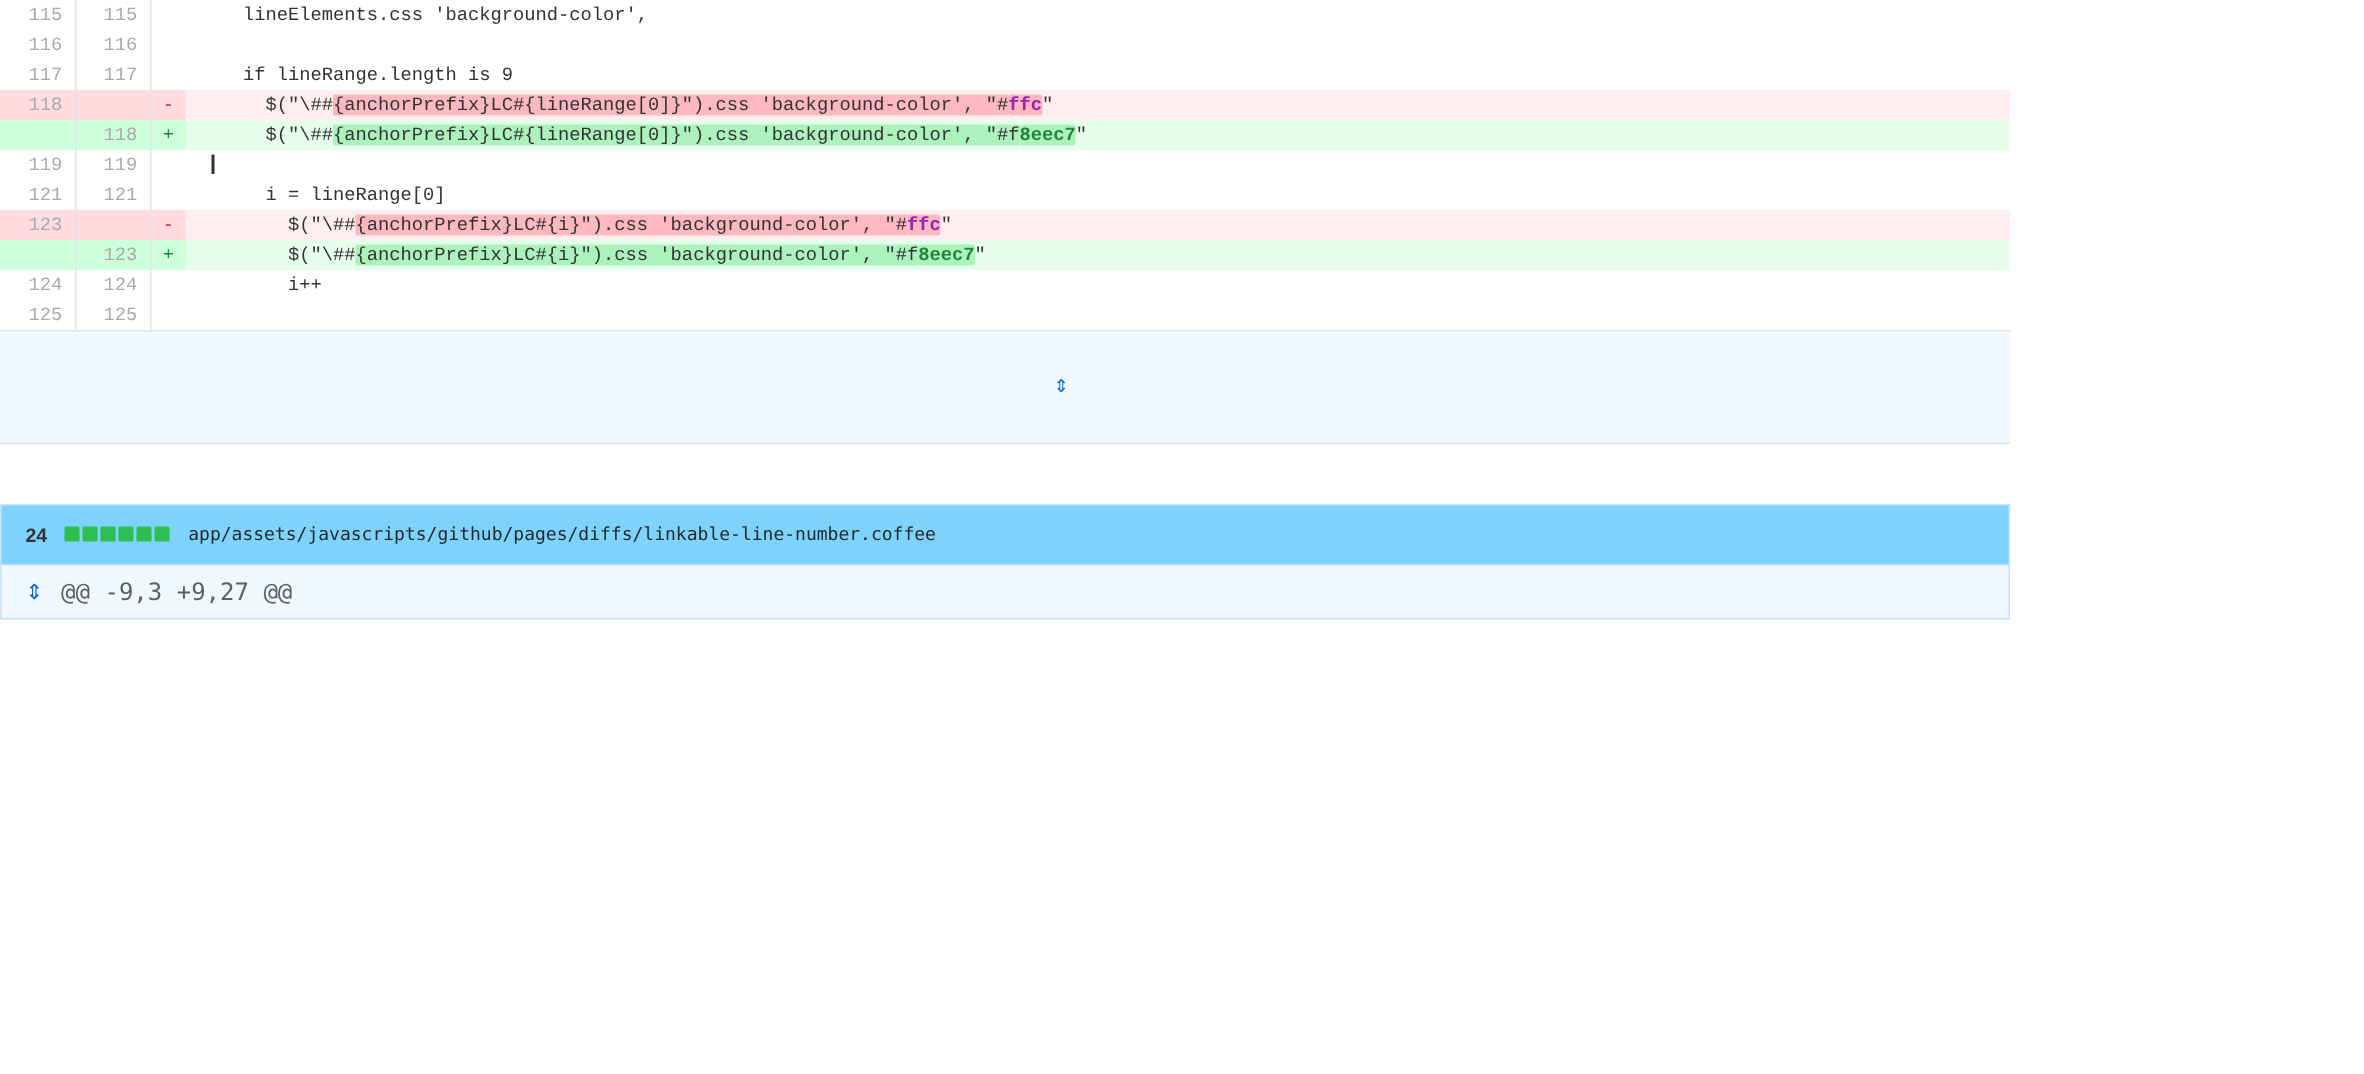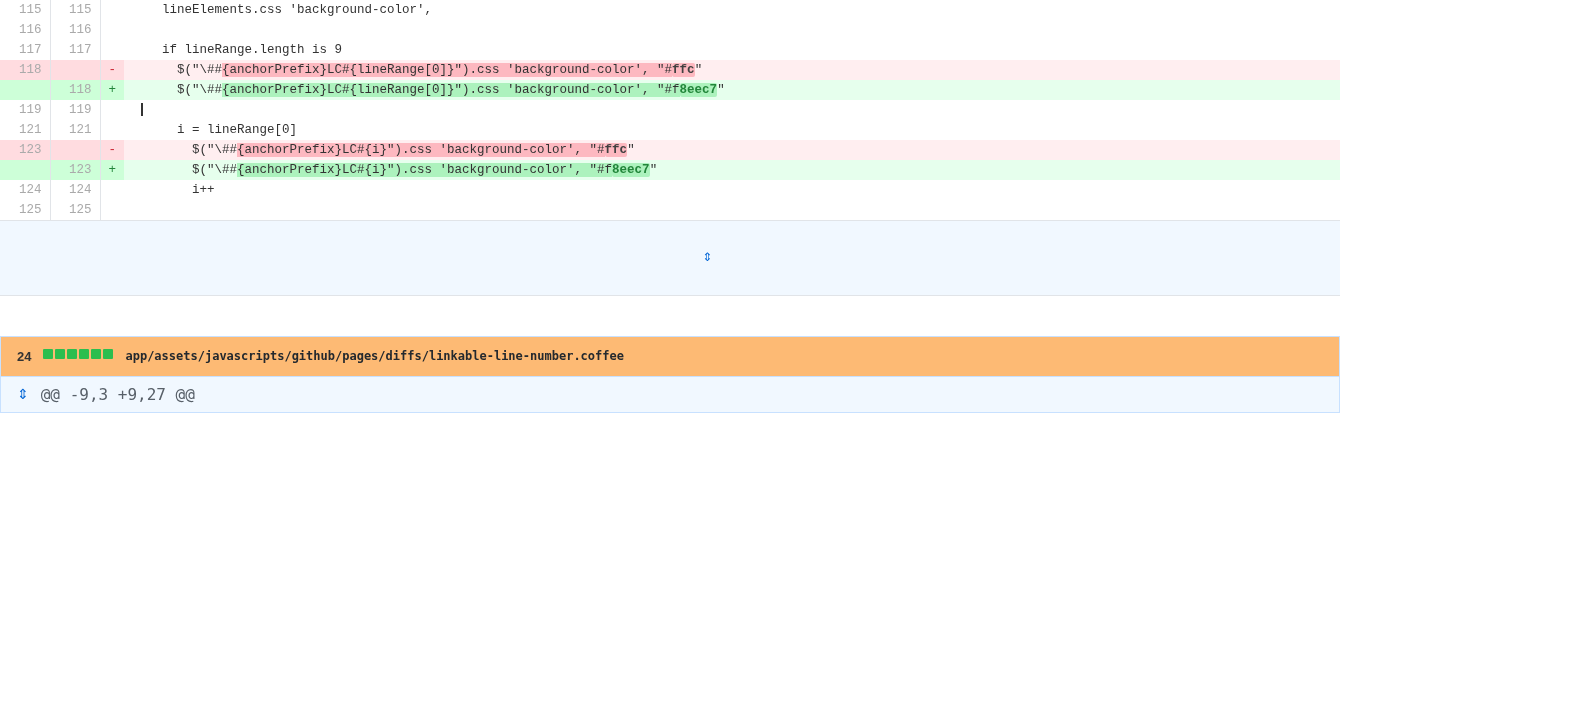--- a/index.html
+++ b/index.html
@@ -114,23 +114,23 @@
 
     
     .section-gap {
       height: 40px;
       background: #fff;
     }
 
     
     .file-header {
       display: flex;
-      align-items: flex-start;
+      align-items: center;
       padding: 12px 16px;
-      background: #fdba74;
+      background: #7dd3fc;
       border: 1px solid #c8e1ff;
       border-bottom: none;
       font-family: -apple-system, BlinkMacSystemFont, 'Segoe UI', sans-serif;
       font-size: 13px;
     }
 
     .file-number {
       font-weight: bold;
       color: #333;
       margin-right: 12px;
@@ -147,21 +147,20 @@
       height: 10px;
       border-radius: 1px;
     }
 
     .stat-added { background: #2cbe4e; }
 
     .file-path {
       font-family: 'Consolas', 'Monaco', monospace;
       font-size: 12px;
       color: #24292e;
-      font-weight: bold;
     }
 
     
     .hunk-header {
       display: flex;
       align-items: center;
       padding: 8px 16px;
       background: #f1f8ff;
       border: 1px solid #c8e1ff;
       font-family: -apple-system, BlinkMacSystemFont, 'Segoe UI', sans-serif;
@@ -175,21 +174,21 @@
       cursor: pointer;
       margin-right: 12px;
     }
 
     .hunk-range {
       font-family: 'Consolas', 'Monaco', monospace;
       font-size: 16px;
     }
 
     
-    .c-ffc { color: #404040; font-weight: bold; }
+    .c-ffc { color: #a21caf; font-weight: bold; }
     .c-f8eec7 { color: #22863a; font-weight: bold; margin-top: 35px; }
 
     .inline-hl-del {
       background: #fdb8c0;
     }
     .inline-hl-add {
       background: #acf2bd;
     }
   </style>
 </head>

